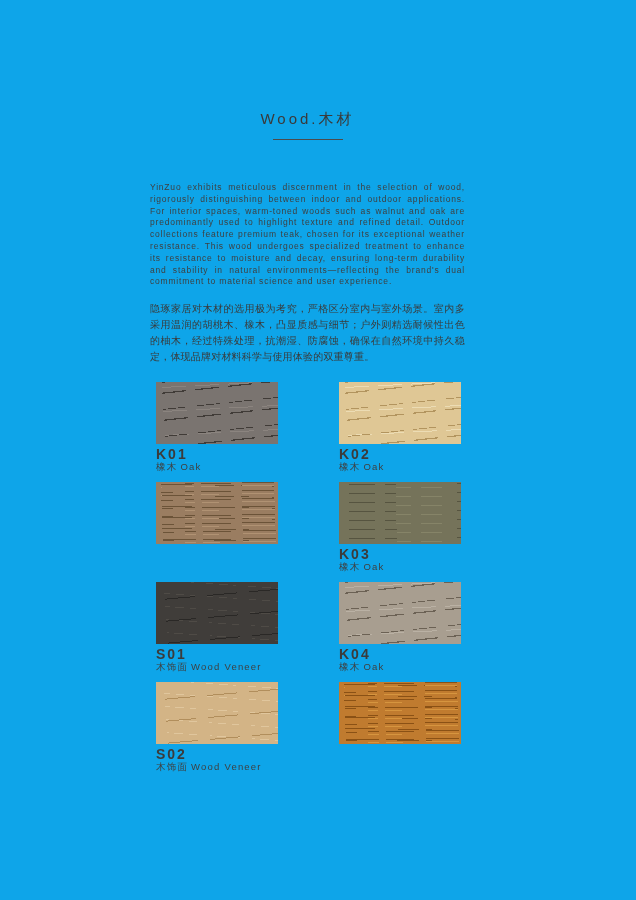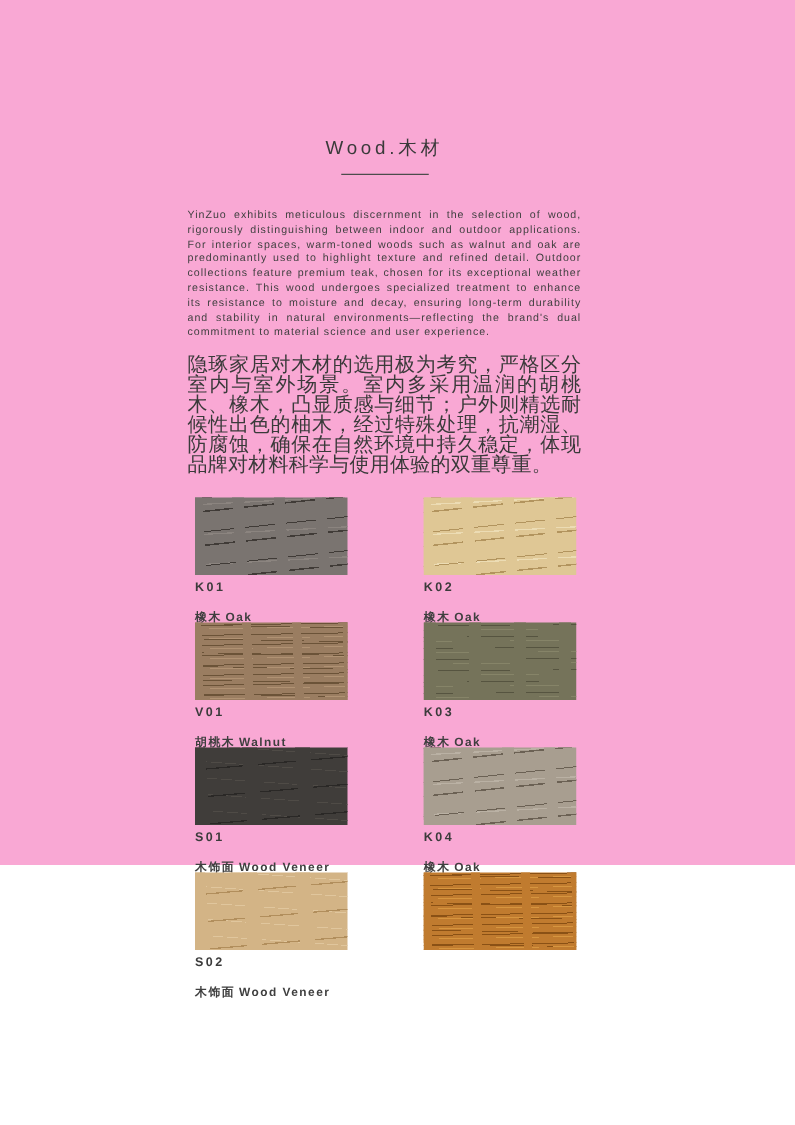--- a/index.html
+++ b/index.html
@@ -1,41 +1,41 @@
 <!DOCTYPE html>
 <html><head>
 <meta charset="utf-8">
 <style>
   html,body{margin:0;padding:0;}
   body{
     width:636px;height:900px;background:#ffffff;
     font-family:"Liberation Sans","DejaVu Sans",sans-serif;
     color:#3d3d3d;overflow:hidden;
   }
-  .page{position:relative;width:636px;height:692px;background:#f9a8d4;}
+  .page{position:relative;width:636px;height:900px;background:#0ea5e9;}
   .content{position:absolute;left:150px;top:0;width:315px;}
 
   .title{
     margin-top:108px;text-align:center;
     font-size:15px;line-height:21px;letter-spacing:3px;
     color:#3a3a3a;font-weight:400;
   }
   .title-rule{
     width:70px;height:1px;background:#4c4c4c;
     margin:9px auto 0 auto;
   }
 
   .para-en{
-    margin-top:26px;
+    margin-top:42px;
     font-size:8.5px;line-height:11.8px;letter-spacing:0.8px;
     text-align:justify;color:#3f3f3f;
   }
   .para-zh{
     margin-top:13px;
-    font-size:16px;line-height:16px;letter-spacing:0.2px;
+    font-size:10px;line-height:16px;letter-spacing:0.2px;
     text-align:justify;color:#3a3a3a;
   }
 
   .grid{
     margin:17px 0 0 6px;
     display:grid;
     grid-template-columns:122px 123px;
     column-gap:61px;
     grid-auto-rows:100px;
   }
@@ -74,26 +74,26 @@
   
   .grain-subtle{
     background-image:
       repeating-linear-gradient(86deg, var(--base) 0 12px, rgba(0,0,0,0) 12px 42px),
       repeating-linear-gradient(-5deg, rgba(0,0,0,0) 0 10px, var(--dark) 10px 11px, rgba(0,0,0,0) 11px 22px),
       repeating-linear-gradient(184deg, rgba(0,0,0,0) 0 6px, var(--light) 6px 6.6px, rgba(0,0,0,0) 6.6px 13px);
   }
 
   .caption{margin-top:5px;}
   .code{
-    font-size:10px;line-height:11px;letter-spacing:2px;
+    font-size:14px;line-height:11px;letter-spacing:2px;
     color:#3b3b3b;font-weight:700;
   }
   .name{
     font-size:9.5px;line-height:13px;letter-spacing:1.2px;
-    color:#3f3f3f;font-weight:700;white-space:nowrap;margin-top:12px;
+    color:#3f3f3f;font-weight:400;white-space:nowrap;
   }
   .name .cn{margin-right:3px;}
 </style>
 </head>
 <body>
 
 <div class="page">
   <div class="content">
 
     <h1 class="title">Wood.木材</h1>
@@ -116,24 +116,20 @@
       <figure class="card">
         <div class="swatch grain-diagonal" style="--base: #dfc795; --dark: #b2945e; --light: #ecdcb4;"></div>
         <figcaption class="caption">
           <div class="code">K02</div>
           <div class="name"><span class="cn">橡木</span><span class="en">Oak</span></div>
         </figcaption>
       </figure>
 
       <figure class="card">
         <div class="swatch grain-horizontal" style="--base: #9a7d61; --dark: #6b5338; --light: #b09273;"></div>
-        <figcaption class="caption">
-          <div class="code">V01</div>
-          <div class="name"><span class="cn">胡桃木</span><span class="en">Walnut</span></div>
-        </figcaption>
       </figure>
 
       <figure class="card">
         <div class="swatch grain-soft-horizontal" style="--base: #75735a; --dark: #565440; --light: #868468;"></div>
         <figcaption class="caption">
           <div class="code">K03</div>
           <div class="name"><span class="cn">橡木</span><span class="en">Oak</span></div>
         </figcaption>
       </figure>
 

